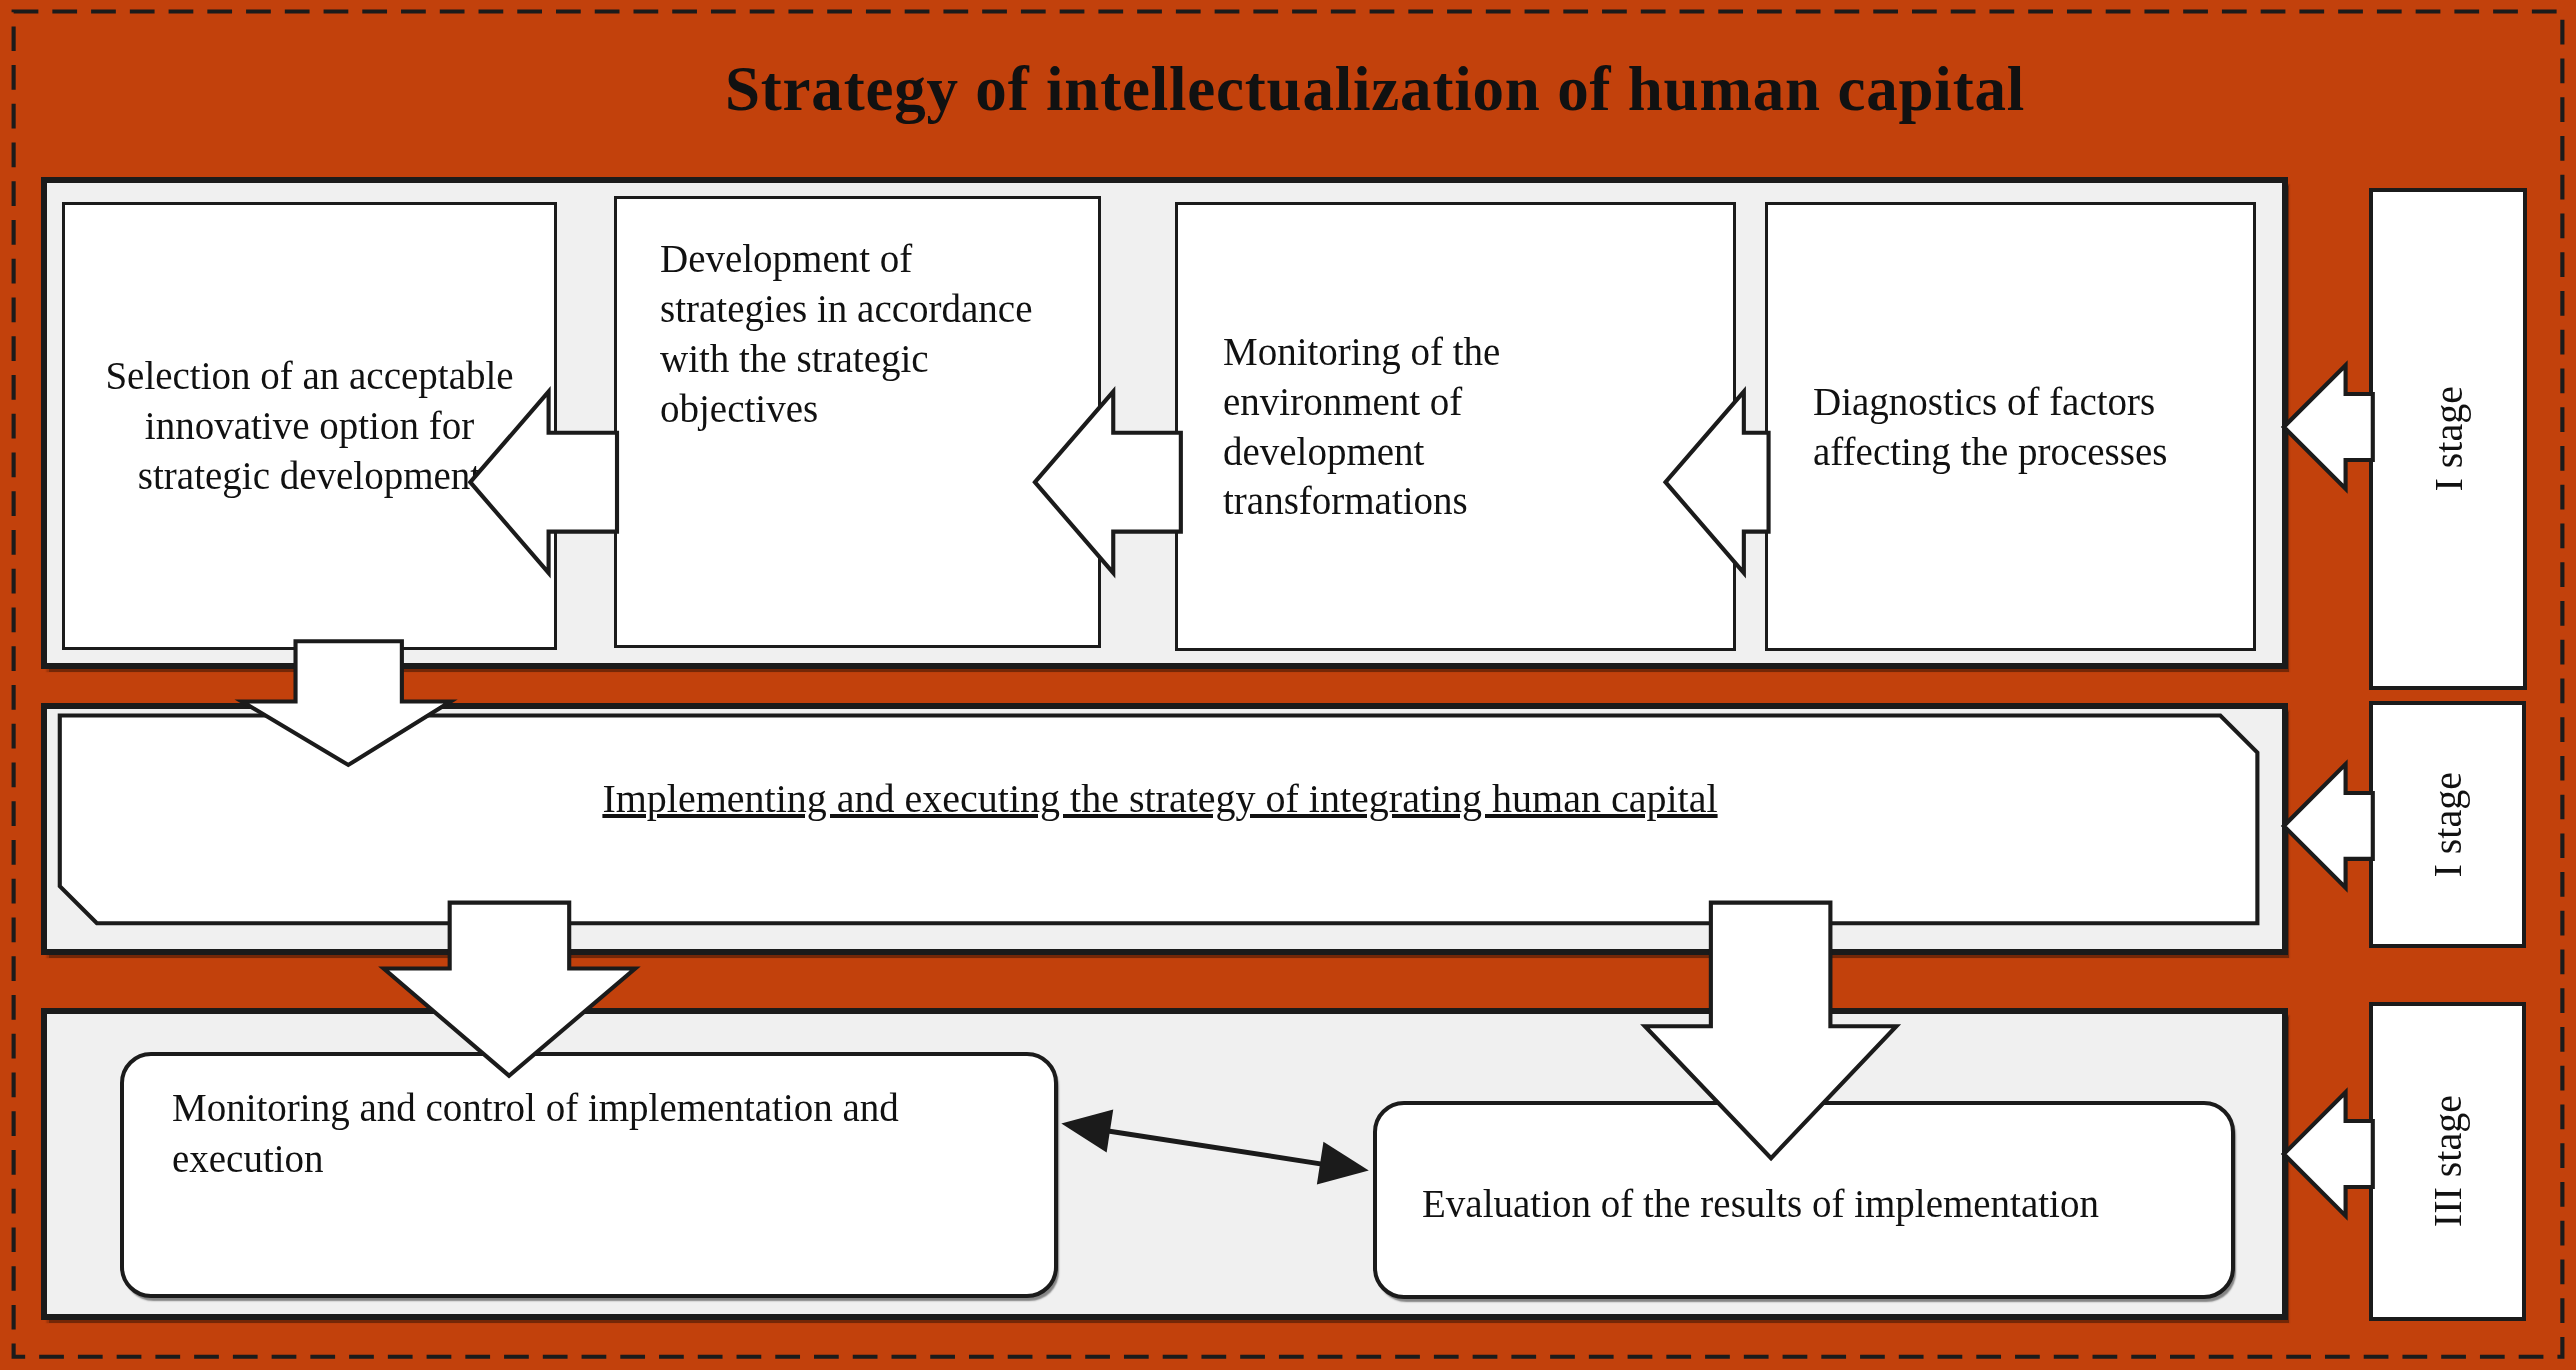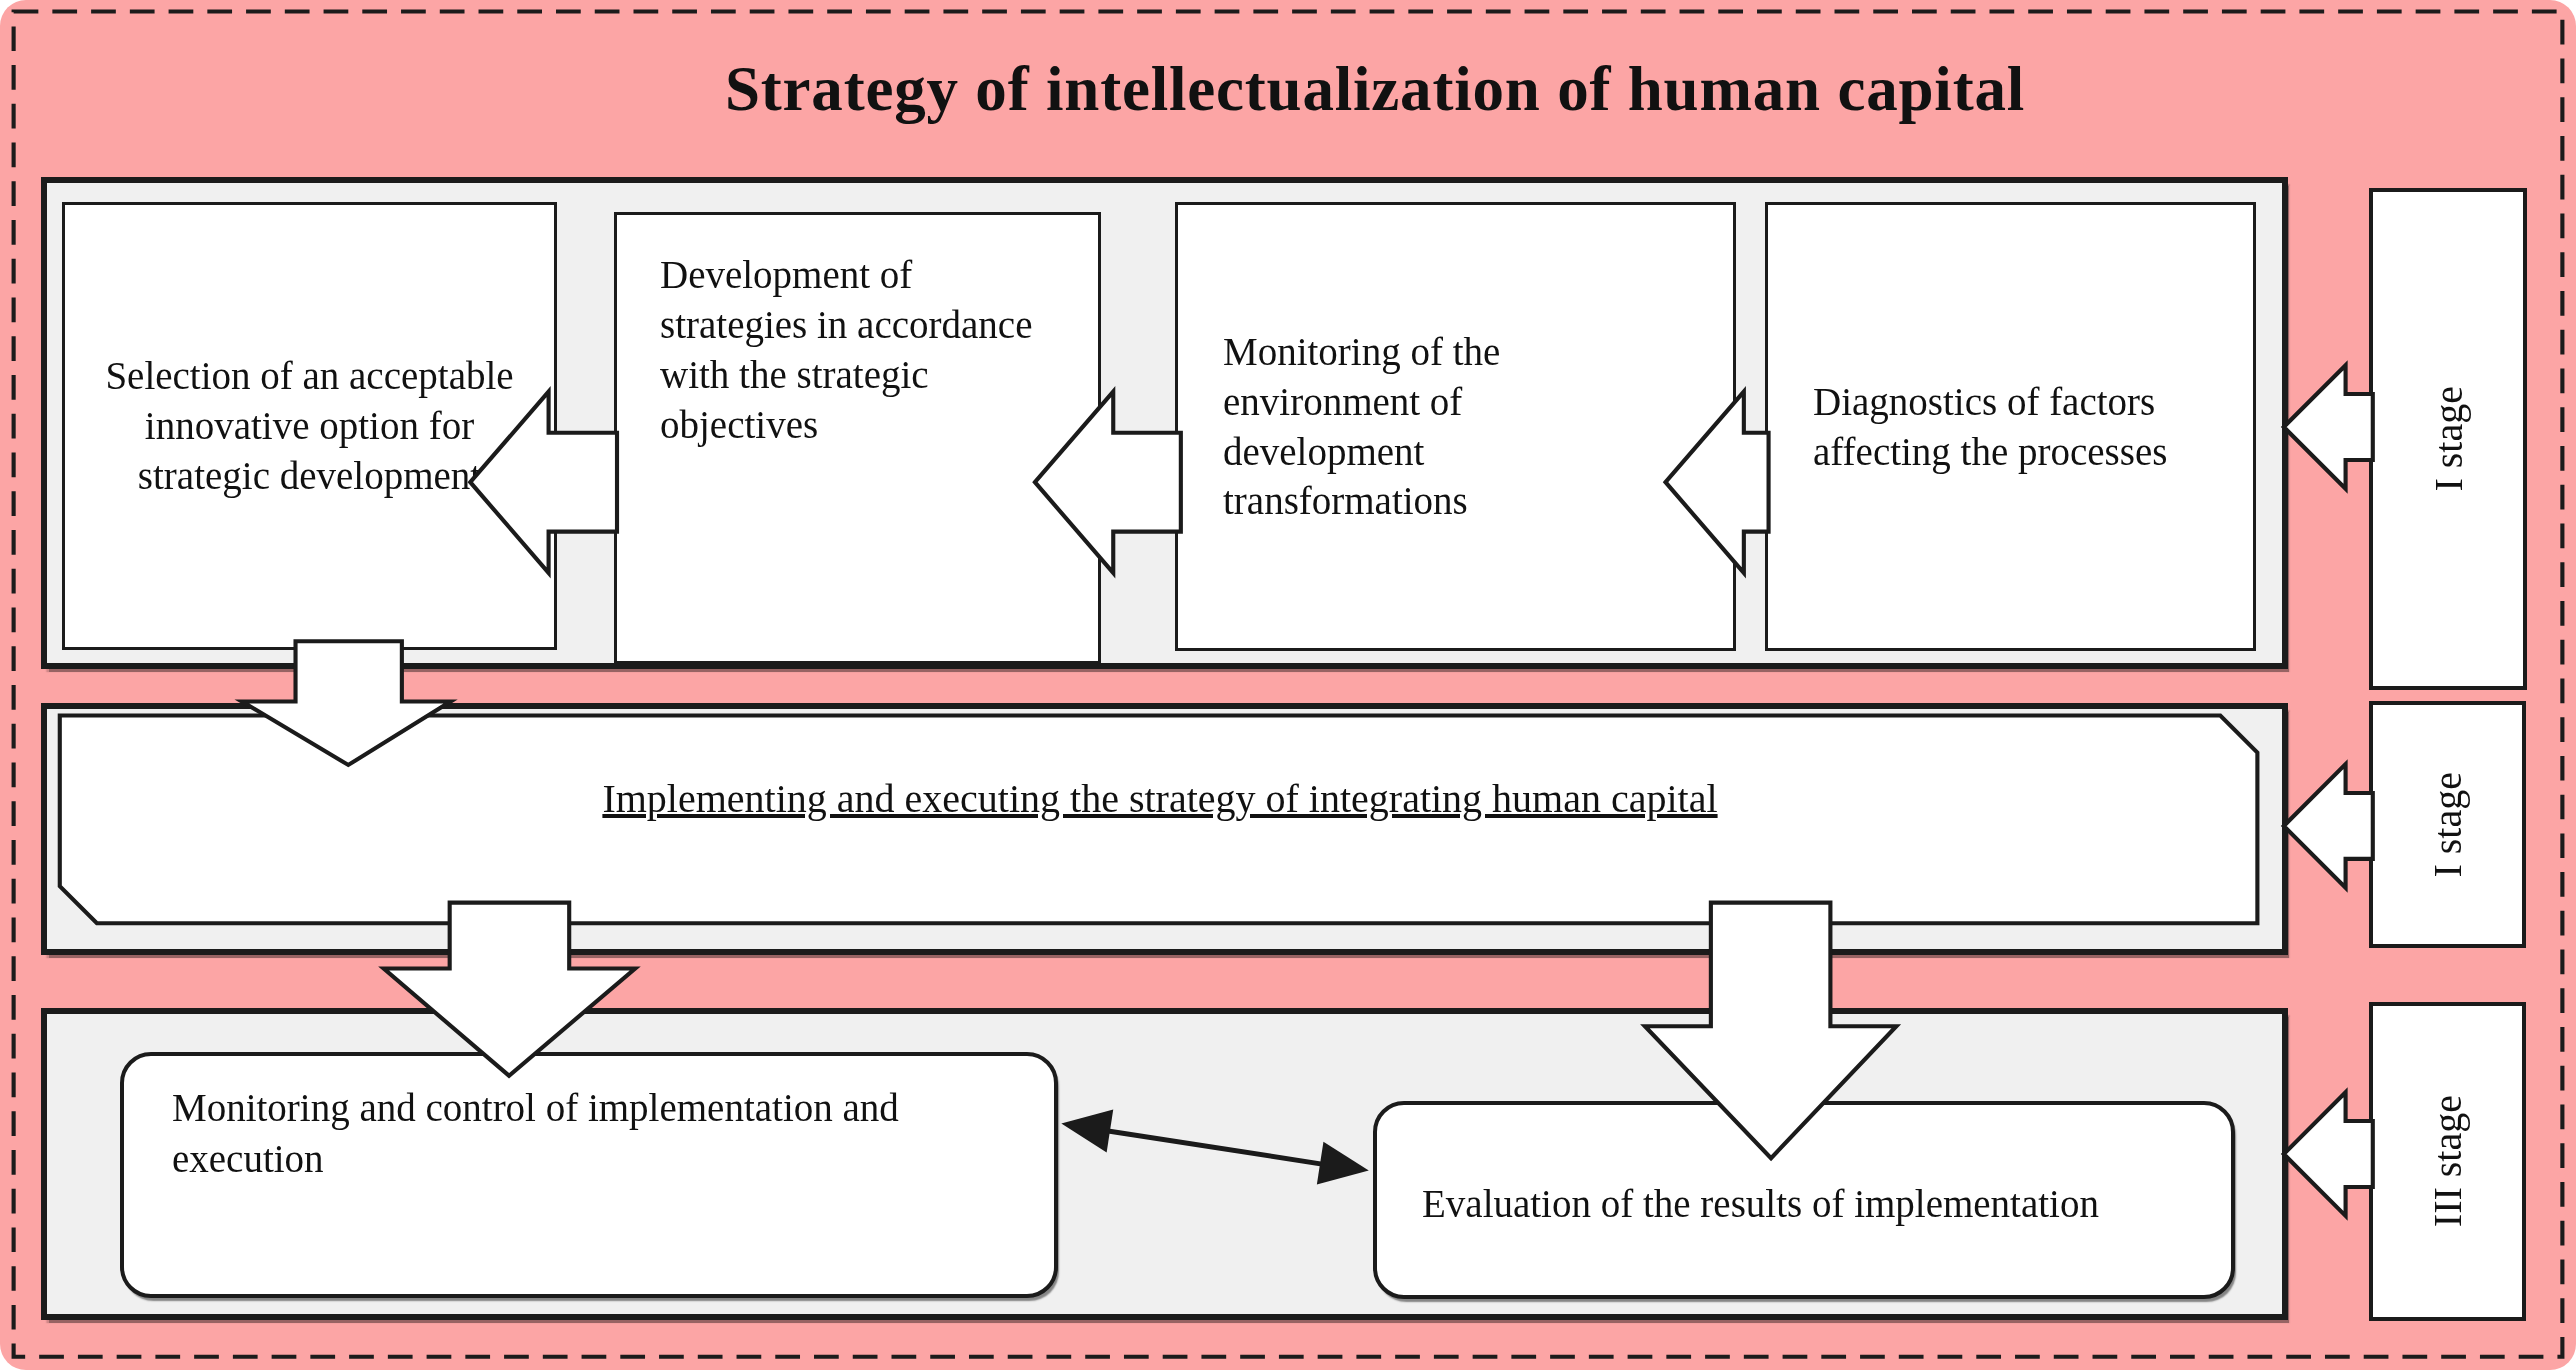--- a/index.html
+++ b/index.html
@@ -1,23 +1,22 @@
 <!DOCTYPE html>
 <html style="font-size:13px"><head>
 <meta charset="utf-8">
 <style>
   html,body{margin:0;padding:0;background:#ffffff;}
   .canvas{
     position:relative;
     width:2576px;height:1370px;
-    background:#fca5a5;
+    background:#c2410c;
     font-family:"Liberation Serif","DejaVu Serif",serif;
     color:#111;
     overflow:hidden;
-    border-radius:26px;
   }
   .title{
     position:absolute;
     top:53px;left:1375px;
     transform:translateX(-50%);
     font-size:63px;font-weight:bold;
     white-space:nowrap;
     letter-spacing:0.8px;
   }
   .container{
@@ -86,21 +85,21 @@
 <div class="canvas">
 
   <div class="title">Strategy of intellectualization of human capital</div>
 
   <div class="container" style="left:41px;top:177px;width:2247px;height:492px;"></div>
 
   <div class="wbox" style="left:62px;top:202px;width:495px;height:448px;align-items:center;justify-content:center;text-align:center;padding:8.2px 23px;">
     <span class="txt">Selection of an acceptable innovative option for strategic development</span>
   </div>
 
-  <div class="wbox" style="left:614px;top:212px;width:487px;height:452px;align-items:flex-start;padding:35px 33px 8.2px 43px;">
+  <div class="wbox" style="left:614px;top:196px;width:487px;height:452px;align-items:flex-start;padding:35px 33px 8.2px 43px;">
     <span class="txt">Development of strategies in accordance with the strategic objectives</span>
   </div>
 
   <div class="wbox" style="left:1175px;top:202px;width:561px;height:449px;align-items:center;padding:8.2px 99px 8.2px 45px;">
     <span class="txt">Monitoring of the environment of development transformations</span>
   </div>
 
   <div class="wbox" style="left:1765px;top:202px;width:491px;height:449px;align-items:center;padding:8.2px 41px 8.2px 45px;">
     <span class="txt">Diagnostics of factors affecting the processes</span>
   </div>

